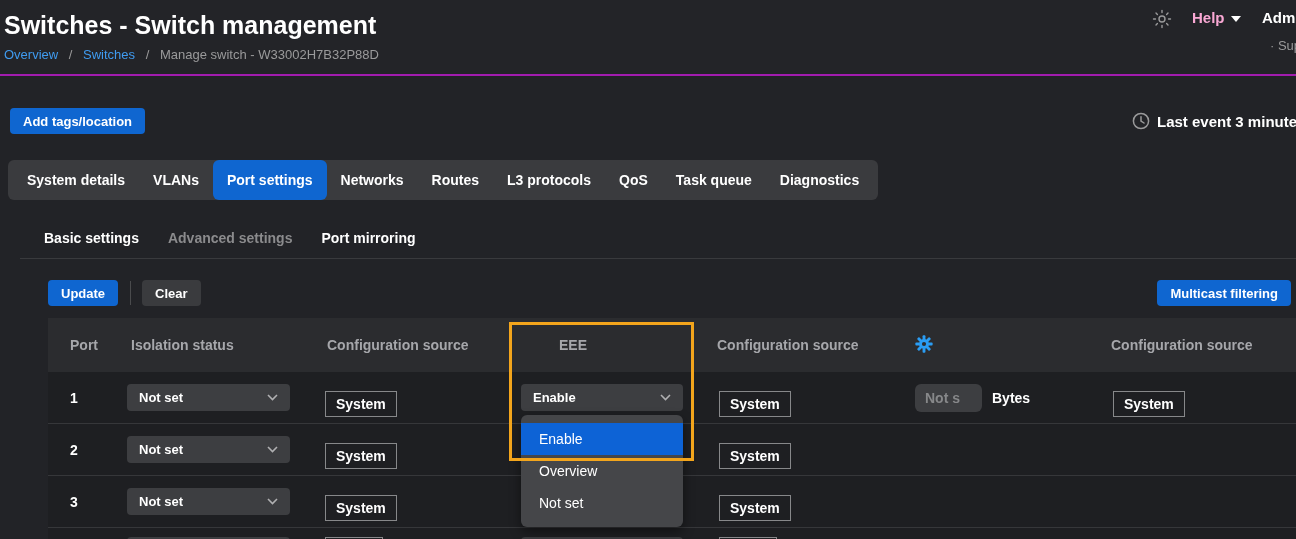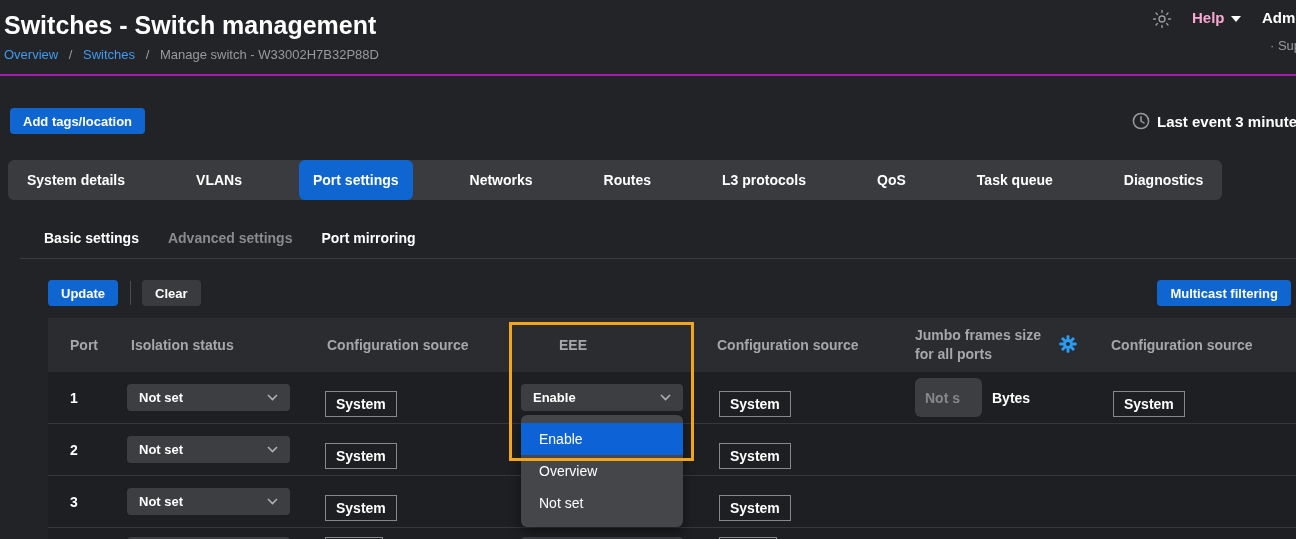--- a/index.html
+++ b/index.html
@@ -22,21 +22,21 @@
 
   
   .btn { display:inline-flex; align-items:center; justify-content:center; border:none; border-radius:4px; font-family:inherit; font-size:13px; font-weight:bold; color:#fff; cursor:pointer; padding:0 13px; height:26px; }
   .btn-blue { background:#0f66d0; }
   .btn-dark { background:#3a3b3e; }
 
   .add-tags { position:absolute; top:108px; left:10px; }
   .last-event { position:absolute; top:112px; left:1132px; display:flex; align-items:center; gap:7px; font-size:15px; font-weight:bold; white-space:nowrap; }
 
   
-  .tabs { position:absolute; top:160px; left:8px; height:40px; display:inline-flex; align-items:stretch; background:#3a3b3e; border-radius:6px; padding:0 5px;gap:43px; }
+  .tabs { position:absolute; top:160px; left:8px; height:40px; display:inline-flex; align-items:stretch; background:#3a3b3e; border-radius:6px; padding:0 5px; }
   .tab { display:flex; align-items:center; padding:0 14px; font-size:14px; font-weight:bold; color:#fff; border-radius:6px; cursor:pointer; white-space:nowrap; }
   .tab.active { background:#0f66d0; }
 
   
   .subtabs { position:absolute; top:230px; left:44px; display:flex; gap:29px; font-size:14px; font-weight:bold;align-items:flex-end; }
   .subtab { color:#fff; cursor:pointer; }
   .subtab.dimmed { color:#8b8b8d; }
   .subtab-divider { position:absolute; top:258px; left:20px; right:0; height:1px; background:#393a3d; }
 
   
@@ -54,21 +54,21 @@
   .cell-port { padding-left:22px; font-weight:bold; font-size:14px; }
   .th-pad { padding-left:4px; line-height:1.3; }
   .th-jumbo { display:flex; align-items:center; gap:14px; padding-left:4px; }
   .th-jumbo .lbl { width:130px; line-height:1.35; }
 
   .select { display:flex; align-items:center; justify-content:space-between; width:163px; height:27px; background:#3d3e41; border-radius:4px; padding:0 12px; font-size:13px; font-weight:bold; color:#fff; cursor:pointer; }
   .select.eee { width:162px; margin-left:4px; }
   .badge { display:inline-block; border:1px solid #87888a; padding:4px 10px; font-size:14px; font-weight:bold; color:#fff; background:transparent; margin-left:2px;margin-top:12px; }
   .badge.m6 { margin-left:6px; }
   .jumbo-cell { display:flex; align-items:center; padding-left:4px; }
-  .jumbo-input { width:67px; height:39px; background:#3d3e41; border:none; border-radius:6px; color:#87888a; font-family:inherit; font-size:14px; font-weight:bold; padding:0 10px; overflow:hidden; }
+  .jumbo-input { width:67px; height:28px; background:#3d3e41; border:none; border-radius:6px; color:#87888a; font-family:inherit; font-size:14px; font-weight:bold; padding:0 10px; overflow:hidden; }
   .jumbo-unit { margin-left:10px; font-size:14px; font-weight:bold; color:#fff; }
 
   
   .menu { position:absolute; top:415px; left:521px; width:162px; height:112px; background:#454649; border-radius:6px; padding:8px 0; z-index:20; box-shadow:0 5px 12px rgba(0,0,0,.45); }
   .option { height:32px; line-height:32px; padding-left:18px; font-size:14px; color:#fff; cursor:pointer; }
   .option.selected { background:#0d63d6; }
 
   
   .highlight-rect { position:absolute; top:322px; left:509px; width:185px; height:139px; border:3px solid #f3a51c; z-index:30; pointer-events:none; }
 
@@ -148,21 +148,20 @@
   </div>
 
   <div class="table">
     <div class="tr thead">
       <div class="cell-port">Port</div>
       <div class="th-pad">Isolation status</div>
       <div class="th-pad">Configuration source</div>
       <div class="th-pad" style="padding-left:6px;margin-left:36px;">EEE</div>
       <div class="th-pad">Configuration source</div>
       <div class="th-jumbo">
-        <span class="lbl">Jumbo frames size for all ports</span>
         <span>
           <svg width="18" height="18" viewBox="0 0 20 20">
             <g fill="#2a9df4">
               <circle cx="10" cy="10" r="5.6"></circle>
               <rect x="8.4" y="0.4" width="3.2" height="5" rx="1"></rect>
               <rect x="8.4" y="14.6" width="3.2" height="5" rx="1"></rect>
               <rect x="8.4" y="0.4" width="3.2" height="5" rx="1" transform="rotate(45 10 10)"></rect>
               <rect x="8.4" y="14.6" width="3.2" height="5" rx="1" transform="rotate(45 10 10)"></rect>
               <rect x="8.4" y="0.4" width="3.2" height="5" rx="1" transform="rotate(90 10 10)"></rect>
               <rect x="8.4" y="14.6" width="3.2" height="5" rx="1" transform="rotate(90 10 10)"></rect>

